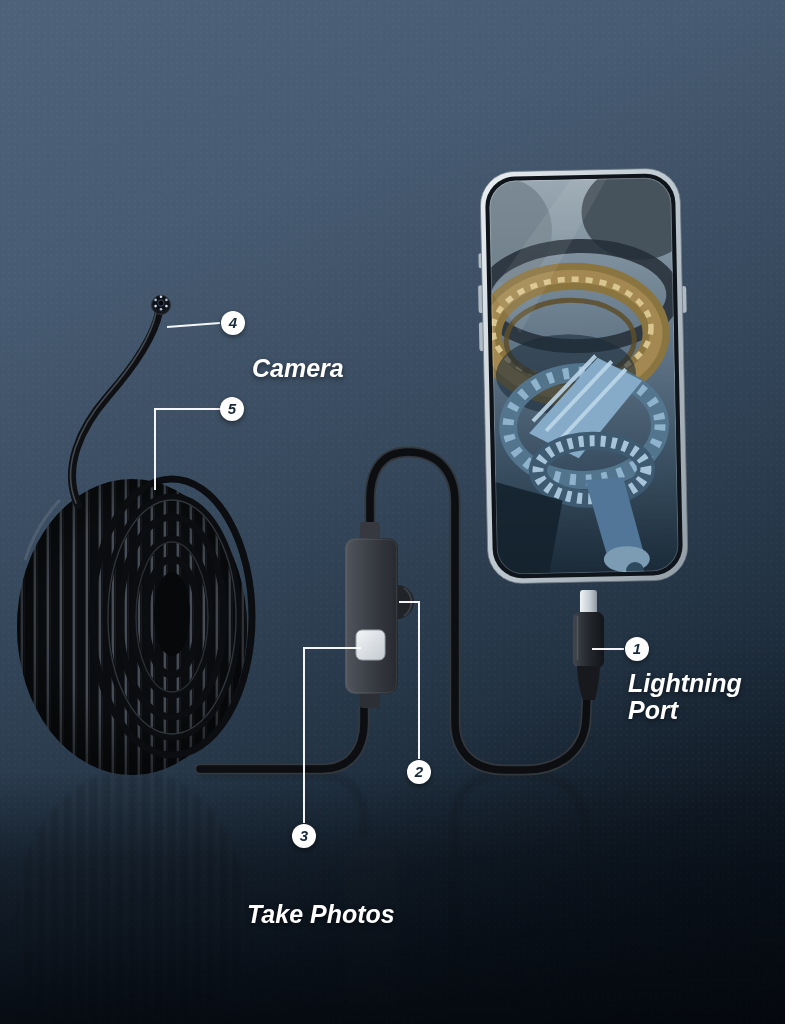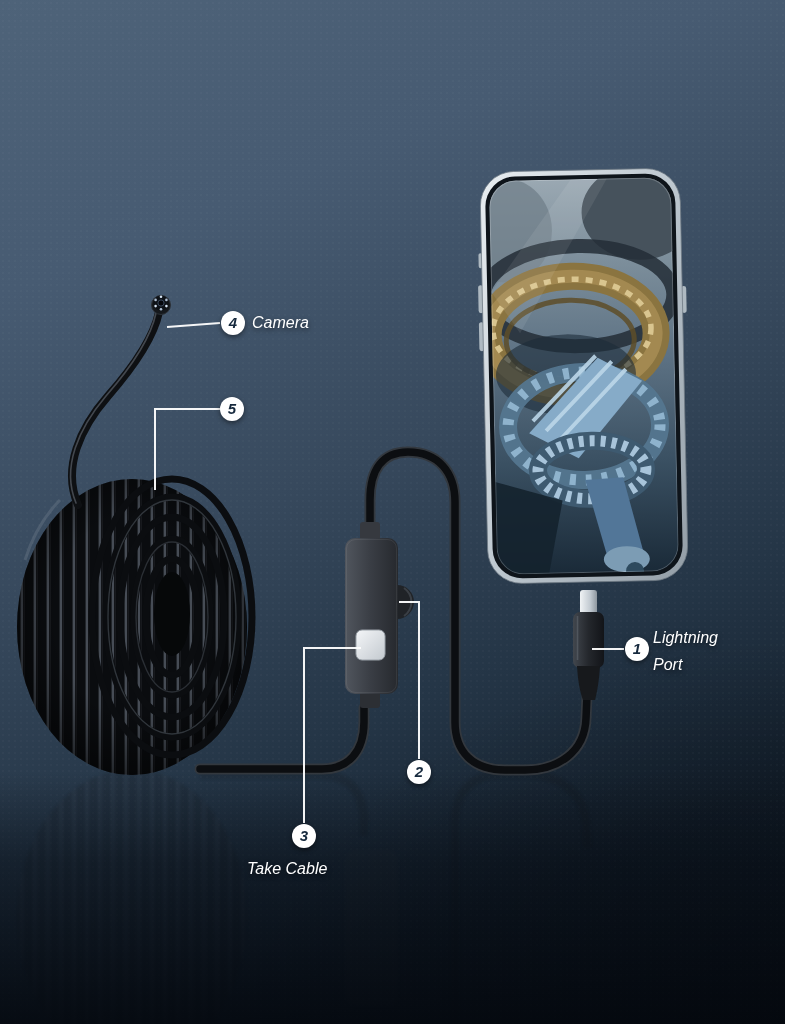--- a/index.html
+++ b/index.html
@@ -16,23 +16,24 @@
     background-size:6px 6px;opacity:.5;pointer-events:none;
   }
   svg.art{position:absolute;left:0;top:0;}
   .badge{
     position:absolute;width:24px;height:24px;border-radius:50%;
     background:#ffffff;color:#16293d;
     font-weight:700;font-style:italic;font-size:15px;line-height:24px;text-align:center;
     box-shadow:0 2px 5px rgba(0,0,0,.45);
   }
   .lbl{
-    position:absolute;color:#ffffff;font-weight:400;font-style:italic;
-    font-size:16px;line-height:27px;white-space:nowrap;
+    position:absolute;color:#ffffff;font-weight:700;font-style:italic;
+    font-size:25px;line-height:27px;white-space:nowrap;
     text-shadow:0 2px 5px rgba(0,0,0,.5);
+    margin-top:46px;
   }
   .lbl.center{text-align:center;}
 </style>
 </head>
 <body>
 
 <div class="scene">
 
   <svg class="art" width="785" height="1024" viewBox="0 0 785 1024">
     <defs>
@@ -192,23 +193,23 @@
       <path d="M 361,648 L 304,648 L 304,823"></path>
     </g>
   </svg>
 
   <div class="badge" style="left:221px;top:311px;">4</div>
   <div class="lbl" style="left:252px;top:309px;">Camera</div>
 
   <div class="badge" style="left:220px;top:397px;">5</div>
 
   <div class="badge" style="left:625px;top:637px;">1</div>
-  <div class="lbl" style="left:653px;top:624px;">
+  <div class="lbl" style="left:628px;top:624px;">
     <div>Lightning</div>
     <div>Port</div>
   </div>
 
   <div class="badge" style="left:407px;top:760px;">2</div>
 
   <div class="badge" style="left:292px;top:824px;">3</div>
-  <div class="lbl" style="left:247px;top:855px;">Take Cable</div>
+  <div class="lbl" style="left:247px;top:855px;">Take Photos</div>
 
 </div>
 
 </body></html>

